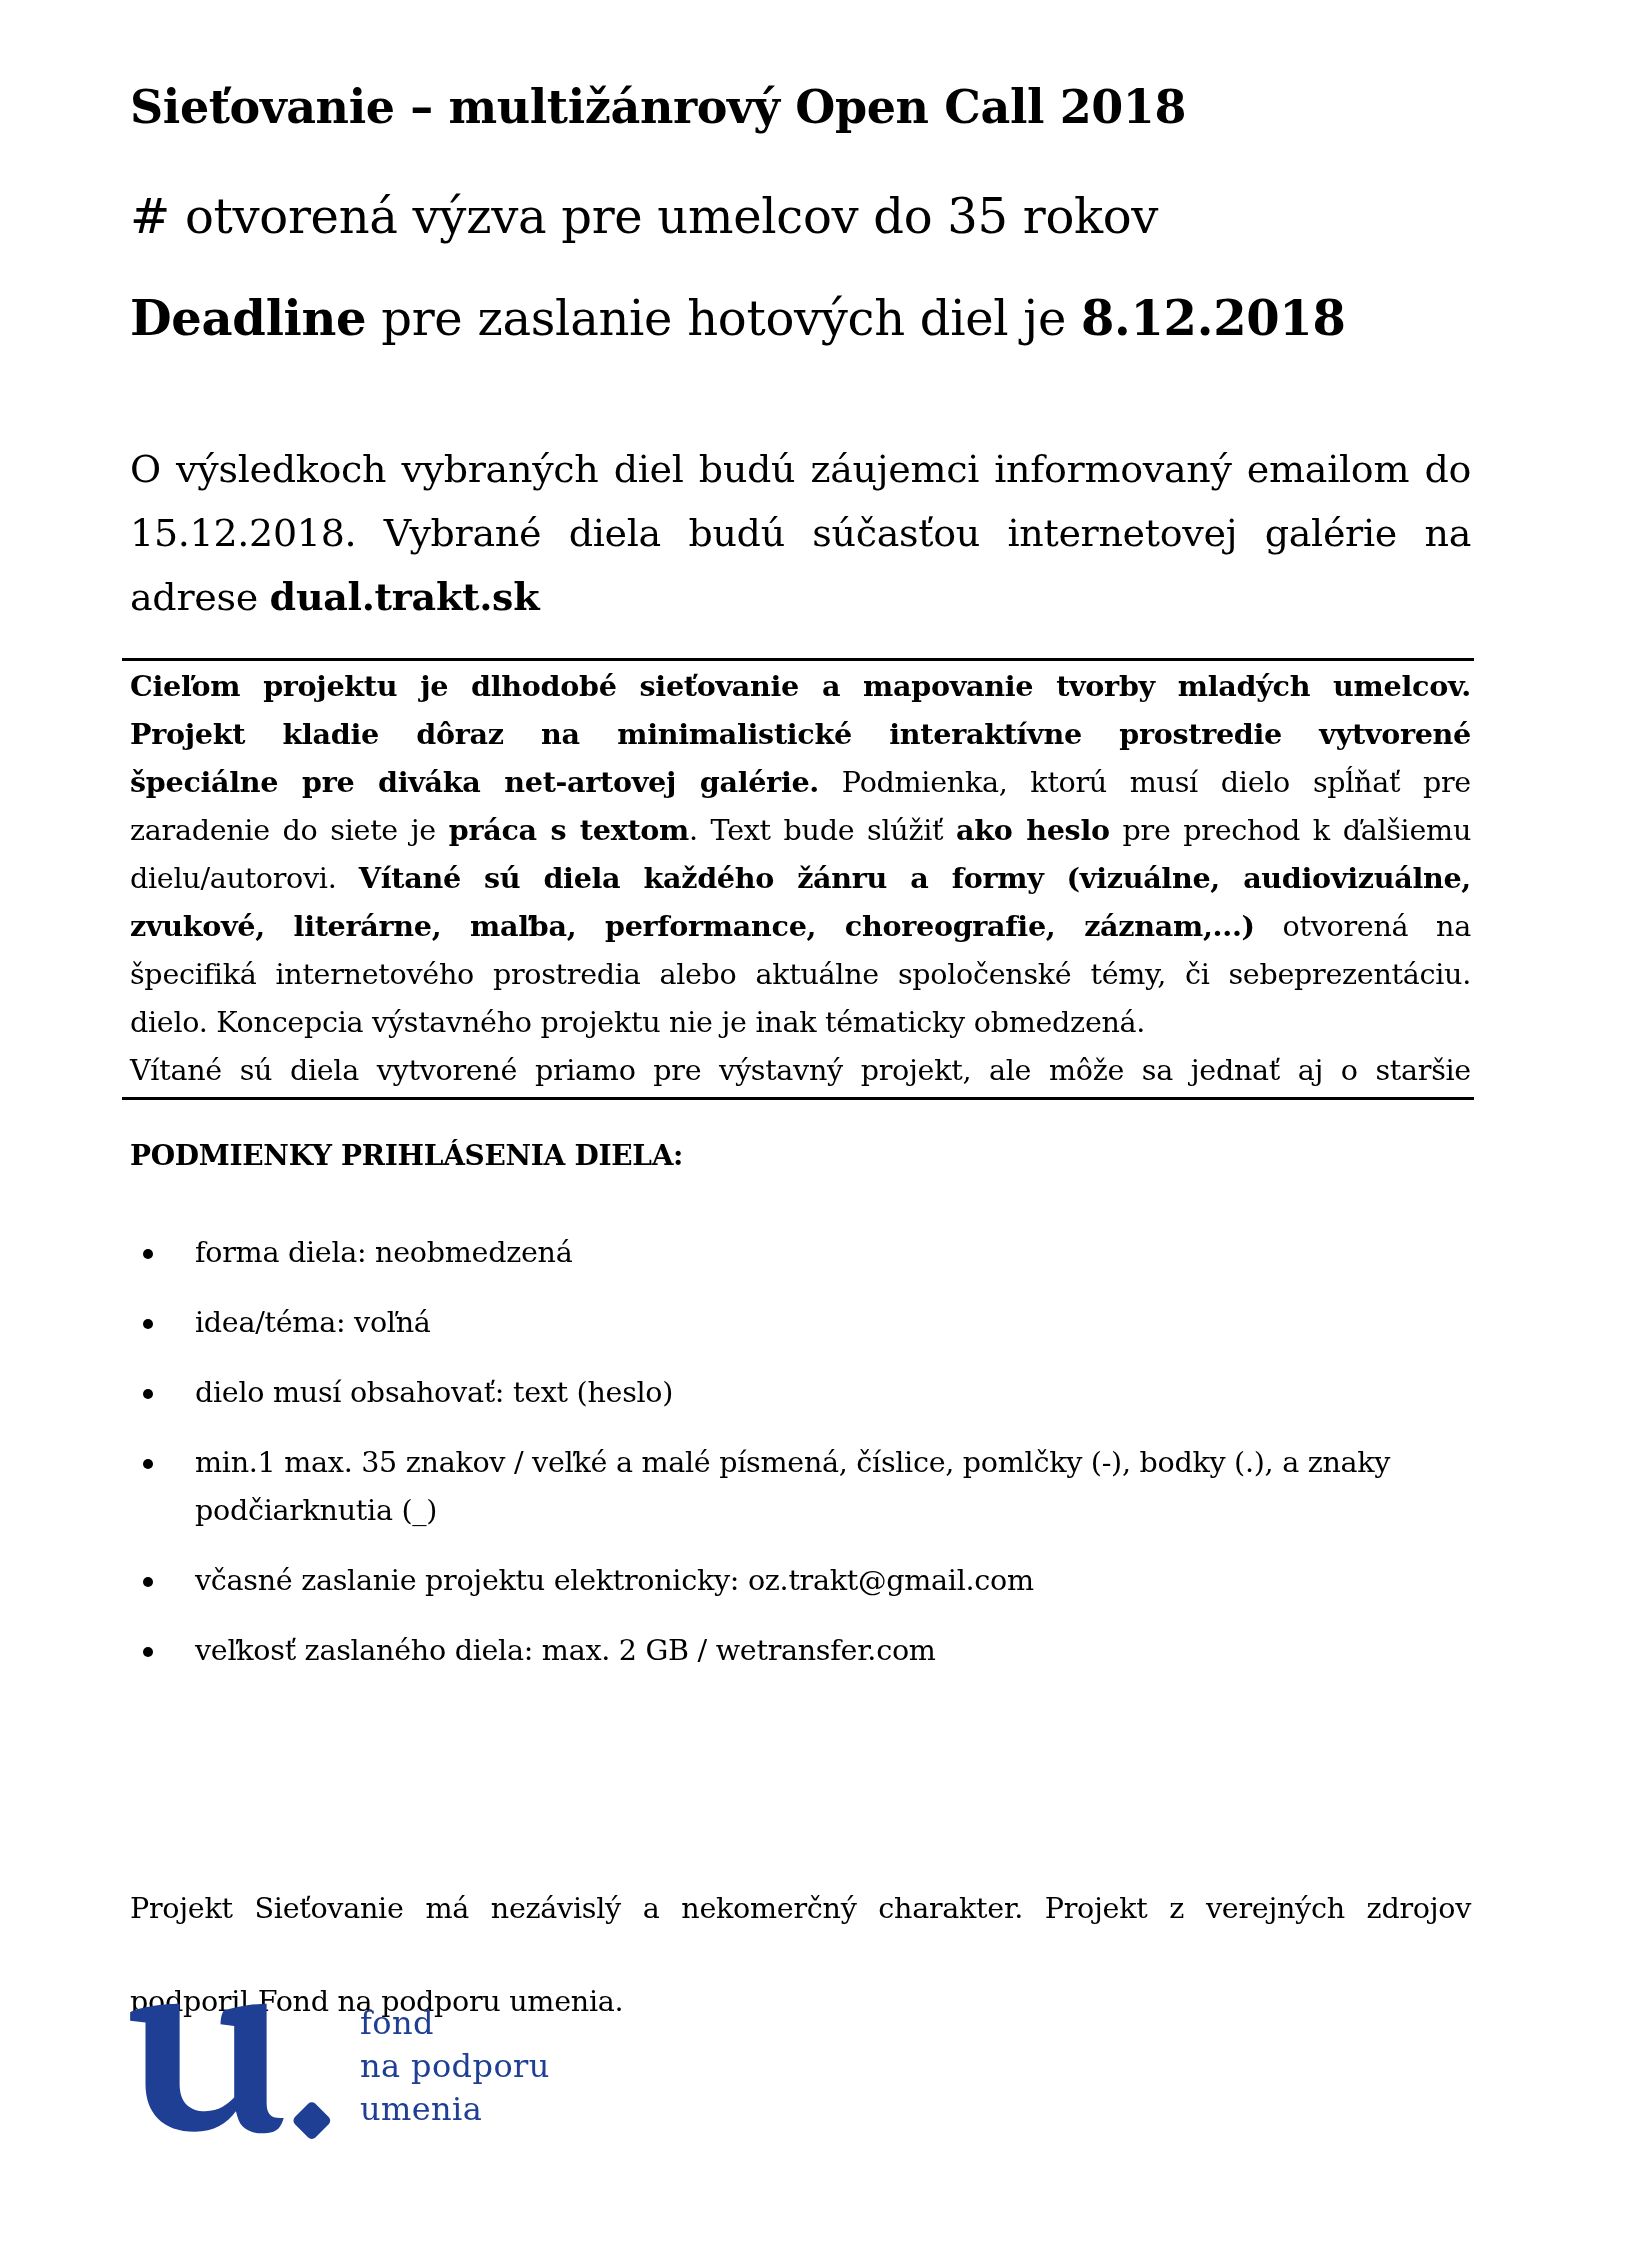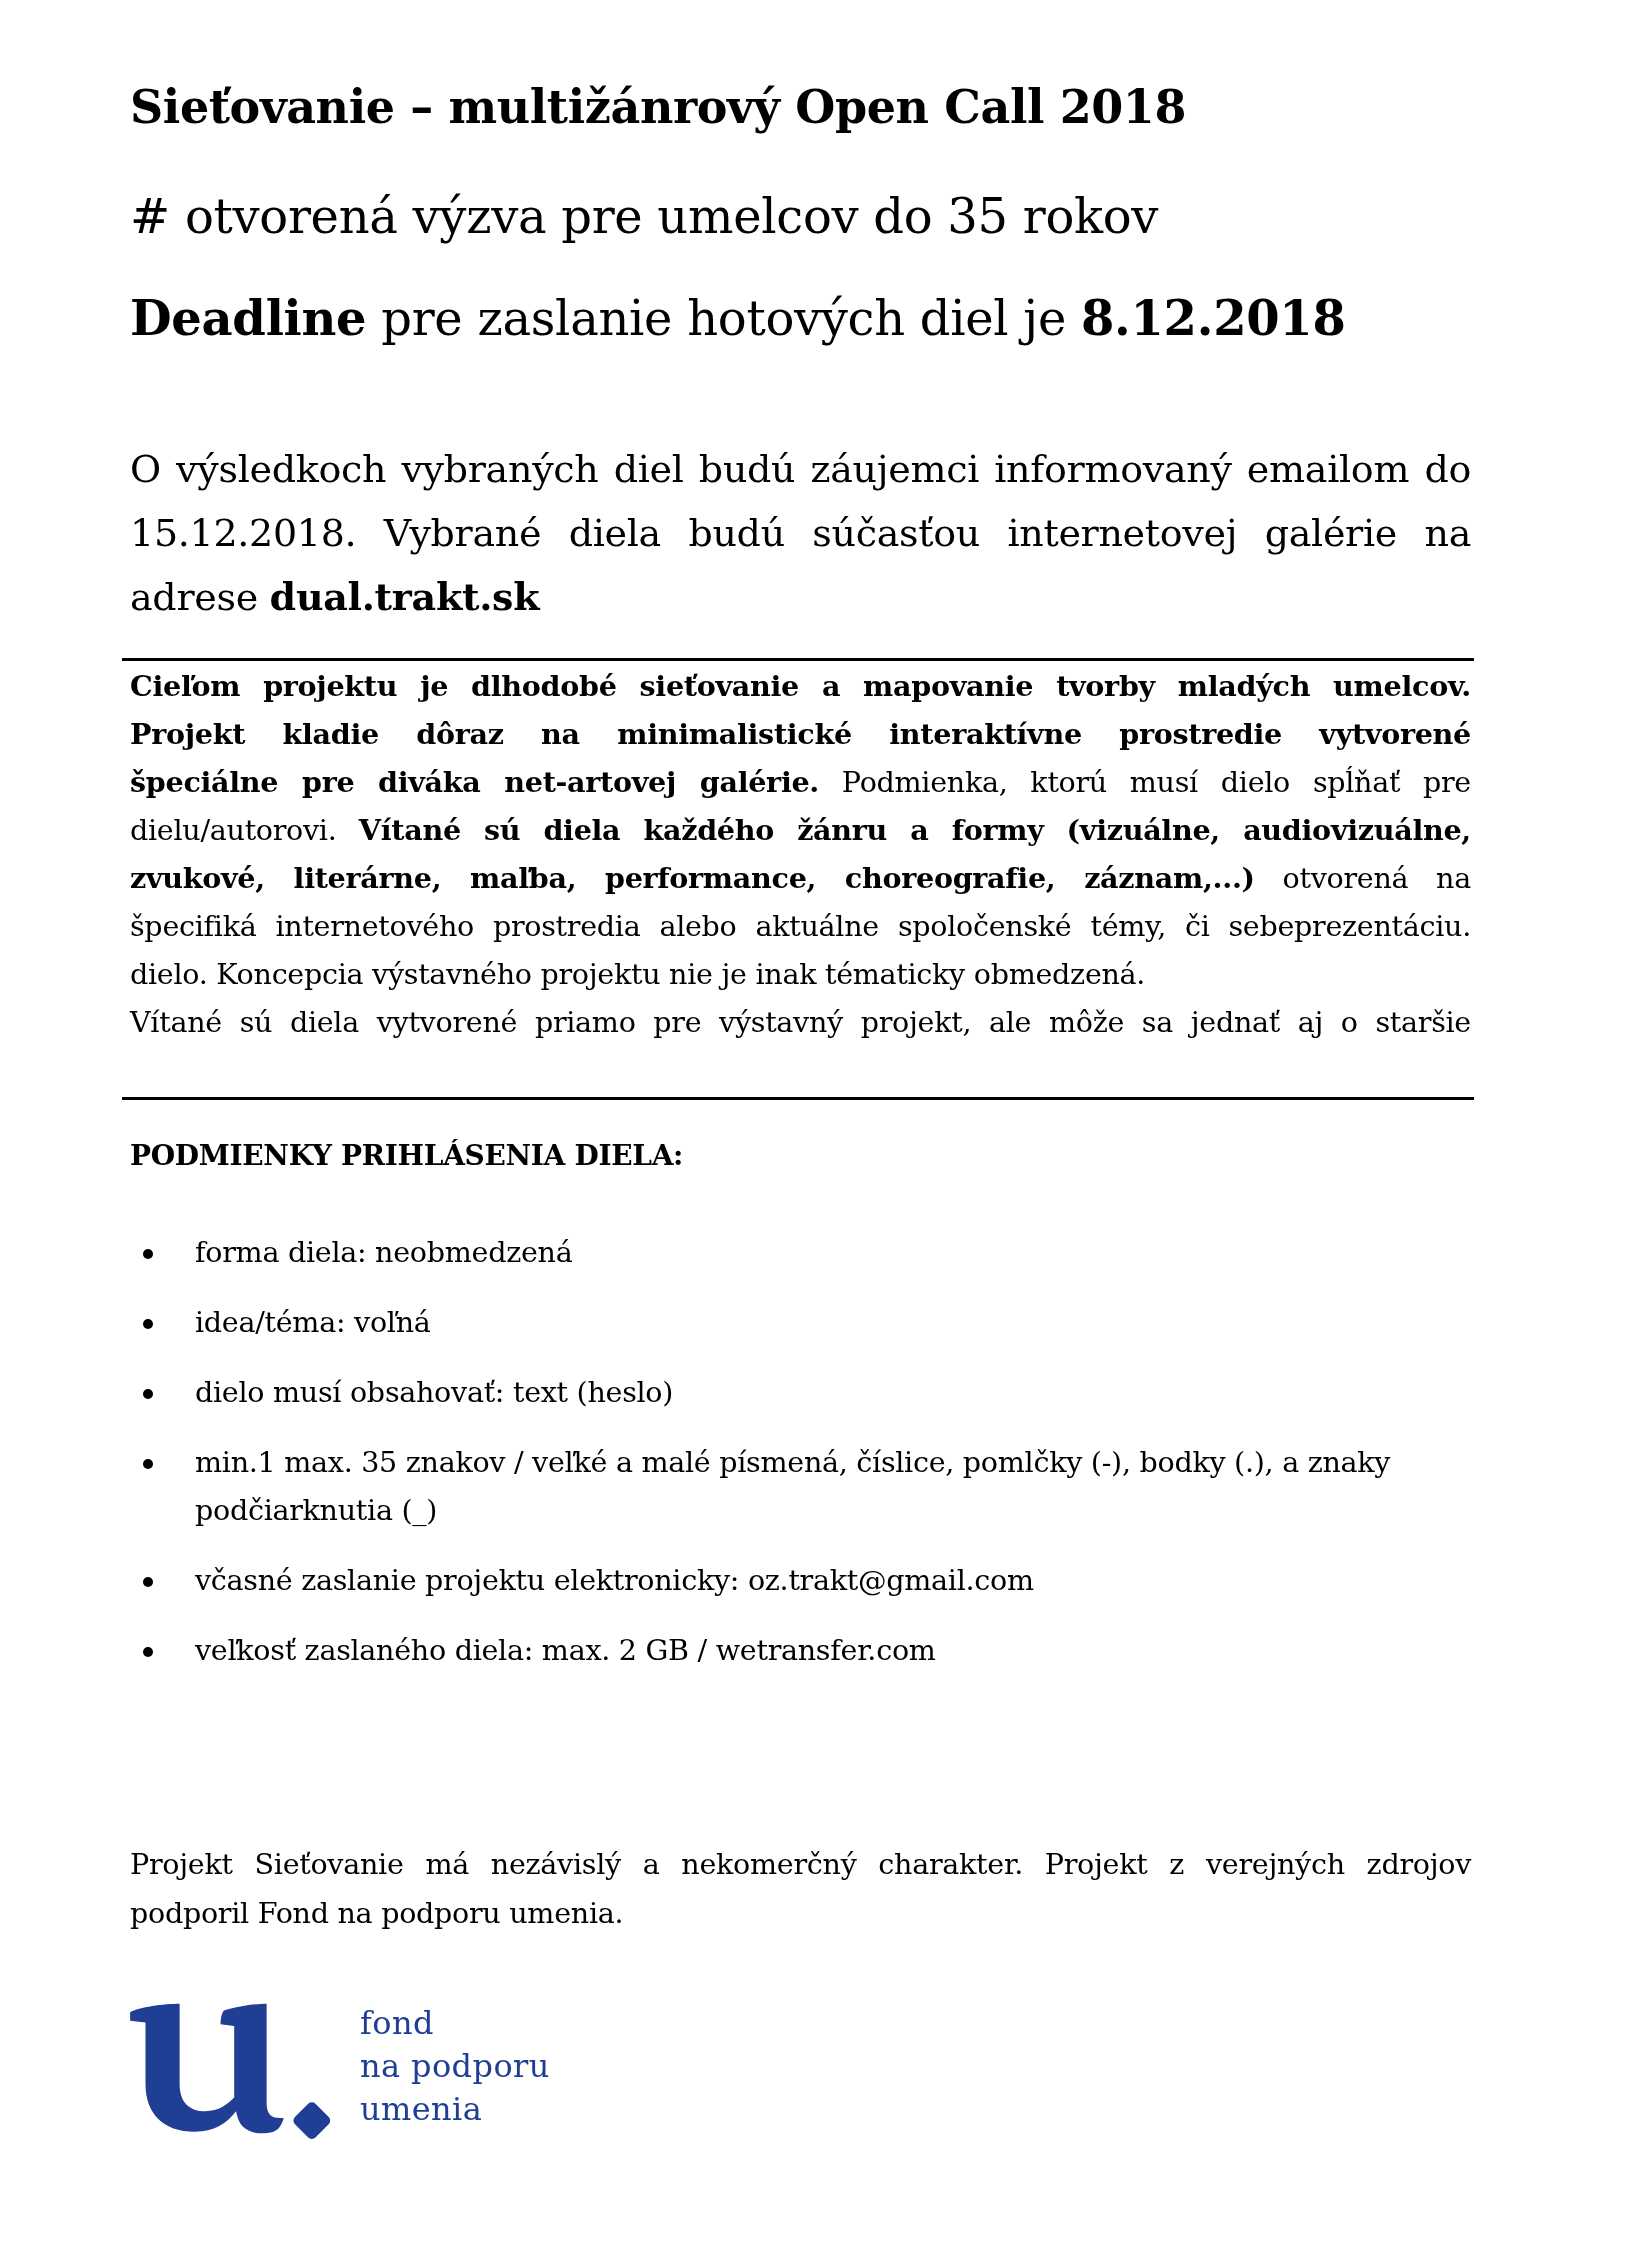--- a/index.html
+++ b/index.html
@@ -110,21 +110,21 @@
   .closing {
     position: absolute;
     left: 0;
     top: 1840px;
     width: 1341px;
     font-size: 28.6px;
     line-height: 49px;
     text-align: justify;
     letter-spacing: -0.3px;
   }
-  .closing .line { display: block; white-space: nowrap; }
+  .closing .line { display: block; white-space: nowrap; margin-top: 44px; }
   .closing .line.first { text-align-last: justify; text-align: justify; }
 
   .logo {
     position: absolute;
     left: 0;
     top: 2002px;
     width: 512px;
     height: 153px;
   }
   .logo svg { position: absolute; left: 0; top: 0; }
@@ -152,20 +152,21 @@
   <div class="abs deadline"><b>Deadline</b><span> pre zaslanie hotových diel je </span><b>8.12.2018</b></div>
 
   <div class="intro"><span>O výsledkoch vybraných diel budú záujemci informovaný emailom do 15.12.2018. Vybrané diela budú súčasťou internetovej galérie na adrese </span><b>dual.trakt.sk</b></div>
 
   <div class="rule top"></div>
 
   <div class="block" id="project-block">
       <span class="line"><b>Cieľom projektu je dlhodobé sieťovanie a mapovanie tvorby mladých umelcov.</b></span>
       <span class="line"><b>Projekt kladie dôraz na minimalistické interaktívne prostredie vytvorené</b></span>
       <span class="line"><b>špeciálne pre diváka net-artovej galérie.</b><span> Podmienka, ktorú musí dielo spĺňať pre</span></span>
+      <span class="line"><span>zaradenie do siete je </span><b>práca s textom</b><span>. Text bude slúžiť </span><b>ako heslo</b><span> pre prechod k ďalšiemu</span></span>
       <span class="line"><span>dielu/autorovi.  </span><b>Vítané sú diela každého žánru a formy (vizuálne, audiovizuálne,</b></span>
       <span class="line"><b>zvukové, literárne, maľba, performance, choreografie, záznam,...)</b><span> otvorená na</span></span>
       <span class="line"><span>špecifiká internetového prostredia alebo aktuálne spoločenské témy, či sebeprezentáciu.</span></span>
       <span class="line last"><span>dielo. Koncepcia výstavného projektu nie je inak tématicky obmedzená.</span></span>
       <span class="line"><span>Vítané sú diela vytvorené priamo pre výstavný projekt, ale môže sa jednať aj o staršie</span></span>
     </div>
 
   <div class="rule bottom"></div>
 
   <div class="abs conditions-heading">PODMIENKY PRIHLÁSENIA DIELA:</div>

